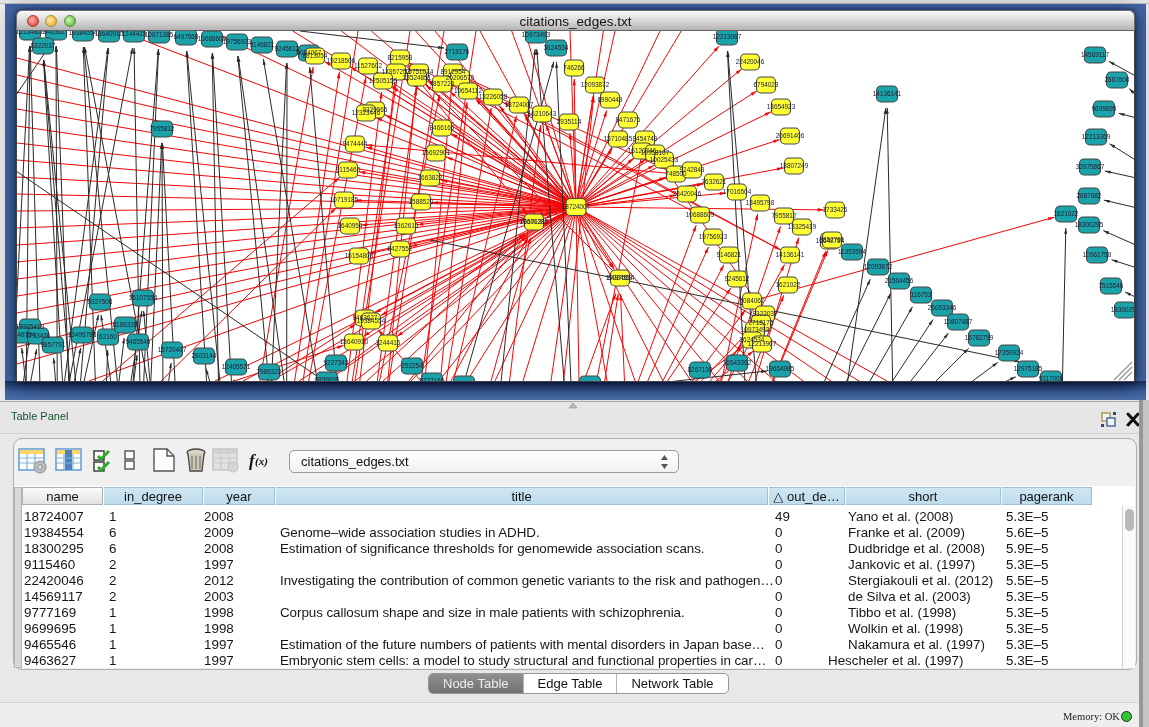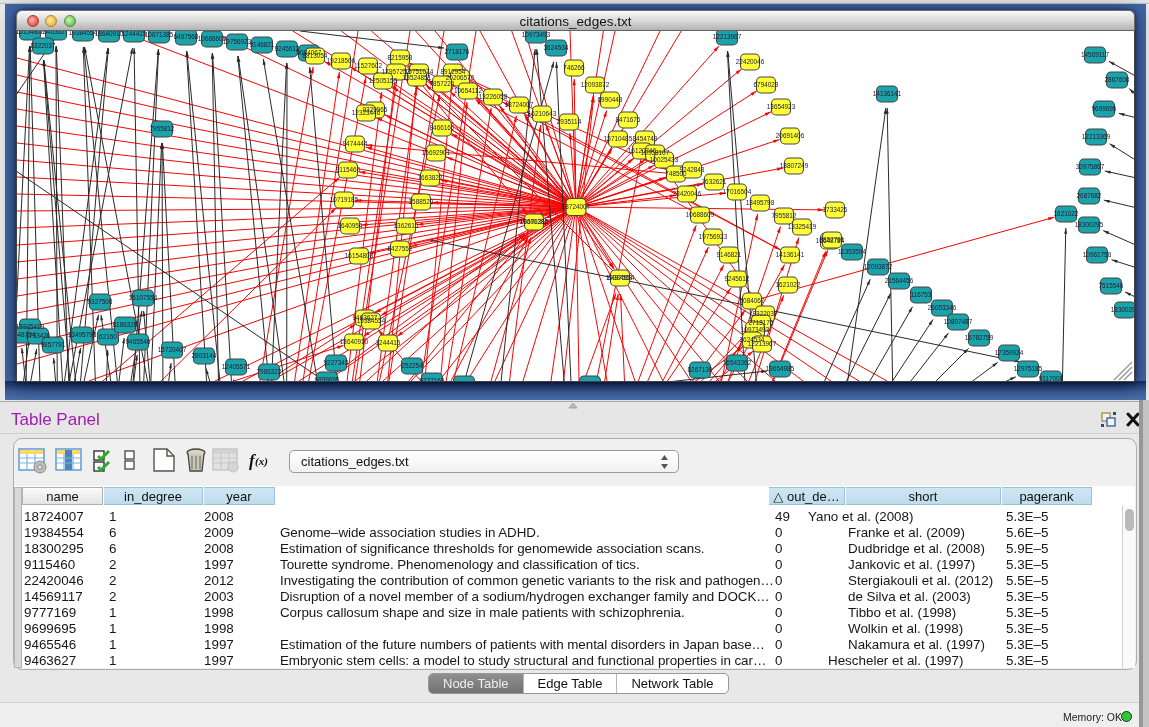--- a/index.html
+++ b/index.html
@@ -9,39 +9,39 @@
 #win { position:absolute; left:16px; top:10px; width:1119px; height:372px; border-radius:6px 6px 0 0;
   border:1px solid #3f4346; border-top:none;
   box-shadow:0 3px 18px rgba(0,0,25,0.65), 0 0 4px rgba(0,0,30,0.5); }
 #titlebar { position:absolute; left:0; top:0; width:100%; height:21px; border-radius:6px 6px 0 0;
   background:linear-gradient(#fafafa,#d6d6d6 55%,#b3b3b3); border:1px solid #6f6f6f; border-bottom:1px solid #636363;
   text-align:center; font-size:13.5px; color:#111; line-height:21px; }
 .tl { position:absolute; top:15px; width:12px; height:12px; border-radius:50%; }
 #canvasbg { position:absolute; left:17px; top:31px; width:1117px; height:350px; background:#fff; }
 #panelhead { position:absolute; left:0; top:401px; width:1149px; height:33px; background:#e6e6e6;
   border-top:1px solid #a8a8a8; border-bottom:1px solid #cfcfcf; }
-#panelhead .t { position:absolute; left:11px; top:8px; font-size:17px; color:#a21caf; }
+#panelhead .t { position:absolute; left:11px; top:8px; font-size:11px; color:#14532d; }
 #panelbody { position:absolute; left:0; top:435px; width:1140px; height:292px; background:#e8e8e8; }
 #innerpanel { position:absolute; left:13px; top:438px; width:1124px; height:232px; background:#f0f0f0;
   border:1px solid #adadad; border-radius:9px; }
 #tablearea { position:absolute; left:14px; top:486px; width:1121px; height:182px; background:#fff; }
 .hcell { position:absolute; top:487px; height:18px; background:linear-gradient(#cfe6f3,#bedcec);
   border-right:1px solid #9cc0d4; border-top:1px solid #9cc0d4; border-bottom:1px solid #9cc0d4;
   font-size:13px; color:#111; text-align:center; line-height:18px; }
 .trow { position:absolute; left:0; top:0; width:1135px; height:16px; font-size:13.4px; color:#161616; }
 .trow span { position:absolute; top:1px; white-space:nowrap; }
 #rowhdr { position:absolute; left:14px; top:487px; width:8px; height:181px; background:#d8d8d8; border:1px solid #b5b5b5; }
 #vscroll { position:absolute; left:1122px; top:506px; width:13px; height:162px; background:#fafafa; border-left:1px solid #d0d0d0; }
 #vthumb { position:absolute; left:2px; top:3px; width:9px; height:22px; background:#b9b9b9; border-radius:5px; }
 #tabs { position:absolute; left:428px; top:673px; height:21px; border:1px solid #979797; border-radius:5px;
   background:#fff; font-size:13px; overflow:hidden; }
 .tab { float:left; height:21px; line-height:20px; padding:0 14px; color:#111; border-right:1px solid #b5b5b5; }
 .tab.sel { background:linear-gradient(#909090,#6e6e6e); color:#eee; }
 #statusbar { position:absolute; left:0; top:702px; width:1149px; height:25px; background:#eeeeee; border-top:1px solid #d2d2d2; }
-#memok { position:absolute; left:1063px; top:711px; font-size:10.5px; color:#222; }
+#memok { position:absolute; left:1063px; top:711px; font-size:10.5px; color:#222;font-family:Liberation Serif, serif; }
 #memdot { position:absolute; left:1121px; top:711px; width:11px; height:11px; border-radius:50%;
   background:#2fc832; border:1.5px solid #2b2b2b; }
 #rightedge { position:absolute; left:1139px; top:400px; width:4px; height:327px; background:#979797; }
 #rightedge2 { position:absolute; left:1143px; top:400px; width:6px; height:327px; background:#c4c4c4; }
 #topstrip { position:absolute; left:0; top:0; width:1149px; height:4px; background:#e2e2e2; border-bottom:1px solid #bdbdbd; }
 .ticon { position:absolute; top:448px; }
 #dropdown { position:absolute; left:289px; top:450px; width:390px; height:23px; background:linear-gradient(#ffffff,#f1f1f1);
   border:1px solid #9a9a9a; border-radius:5px; font-size:13px; color:#111; line-height:22px; padding-left:11px; }
 </style></head>
 <body>
@@ -848,30 +848,31 @@
   <path d="M4.5 1 L8 6 H1 Z" fill="#555"></path>
         <path d="M4.5 15 L8 10 H1 Z" fill="#555"></path>
  </svg>
 </div>
 
 <div id="tablearea"></div>
 <div id="rowhdr"></div>
 <div class="hcell" style="left:22px;width:81px;border-left:1px solid #b0b0b0;background:linear-gradient(#fbfbfb,#e3e3e3);border-right-color:#b0b0b0;border-top-color:#b0b0b0;border-bottom-color:#b0b0b0">name</div>
 <div class="hcell" style="left:104px;width:99px">in_degree</div>
 <div class="hcell" style="left:204px;width:71px">year</div>
+<div class="hcell" style="left:276px;width:492px">title</div>
 <div class="hcell" style="left:769px;width:76px">△ out_de…</div>
 <div class="hcell" style="left:846px;width:155px">short</div>
 <div class="hcell" style="left:1002px;width:90px">pagerank</div>
 <div id="tablewrap" style="position:absolute;left:0;top:0;">
 <div class="trow" style="top:508px">
 <span style="left:24px">18724007</span>
         <span style="left:109px">1</span>
         <span style="left:204px">2008</span>
         <span style="left:775px">49</span>
-<span style="left:808px">Yano et al. (2008)</span>
+<span style="left:848px">Yano et al. (2008)</span>
         <span style="left:1006px">5.3E–5</span>
       </div>
 <div class="trow" style="top:524px">
 <span style="left:24px">19384554</span>
         <span style="left:109px">6</span>
         <span style="left:204px">2009</span>
 <span style="left:280px;width:493px;overflow:hidden;letter-spacing:-0.06px">Genome–wide association studies in ADHD.</span>
         <span style="left:775px">0</span>
 <span style="left:848px">Franke et al. (2009)</span>
         <span style="left:1006px">5.6E–5</span>
@@ -882,39 +883,37 @@
         <span style="left:204px">2008</span>
 <span style="left:280px;width:493px;overflow:hidden;letter-spacing:-0.06px">Estimation of significance thresholds for genomewide association scans.</span>
         <span style="left:775px">0</span>
 <span style="left:848px">Dudbridge et al. (2008)</span>
         <span style="left:1006px">5.9E–5</span>
       </div>
 <div class="trow" style="top:556px">
 <span style="left:24px">9115460</span>
         <span style="left:109px">2</span>
         <span style="left:204px">1997</span>
-<span style="left:280px;width:493px;overflow:hidden;letter-spacing:-0.06px">Tourette syndrome. Phenomenology and classification of tics.</span>
         <span style="left:775px">0</span>
 <span style="left:848px">Jankovic et al. (1997)</span>
         <span style="left:1006px">5.3E–5</span>
       </div>
 <div class="trow" style="top:572px">
 <span style="left:24px">22420046</span>
         <span style="left:109px">2</span>
         <span style="left:204px">2012</span>
 <span style="left:280px;width:493px;overflow:hidden;letter-spacing:-0.06px">Investigating the contribution of common genetic variants to the risk and pathogen…</span>
         <span style="left:775px">0</span>
 <span style="left:848px">Stergiakouli et al. (2012)</span>
         <span style="left:1006px">5.5E–5</span>
       </div>
 <div class="trow" style="top:588px">
 <span style="left:24px">14569117</span>
         <span style="left:109px">2</span>
         <span style="left:204px">2003</span>
-<span style="left:280px;width:493px;overflow:hidden;letter-spacing:-0.06px">Disruption of a novel member of a sodium/hydrogen exchanger family and DOCK…</span>
         <span style="left:775px">0</span>
 <span style="left:848px">de Silva et al. (2003)</span>
         <span style="left:1006px">5.3E–5</span>
       </div>
 <div class="trow" style="top:604px">
 <span style="left:24px">9777169</span>
         <span style="left:109px">1</span>
         <span style="left:204px">1998</span>
 <span style="left:280px;width:493px;overflow:hidden;letter-spacing:-0.06px">Corpus callosum shape and size in male patients with schizophrenia.</span>
         <span style="left:775px">0</span>

